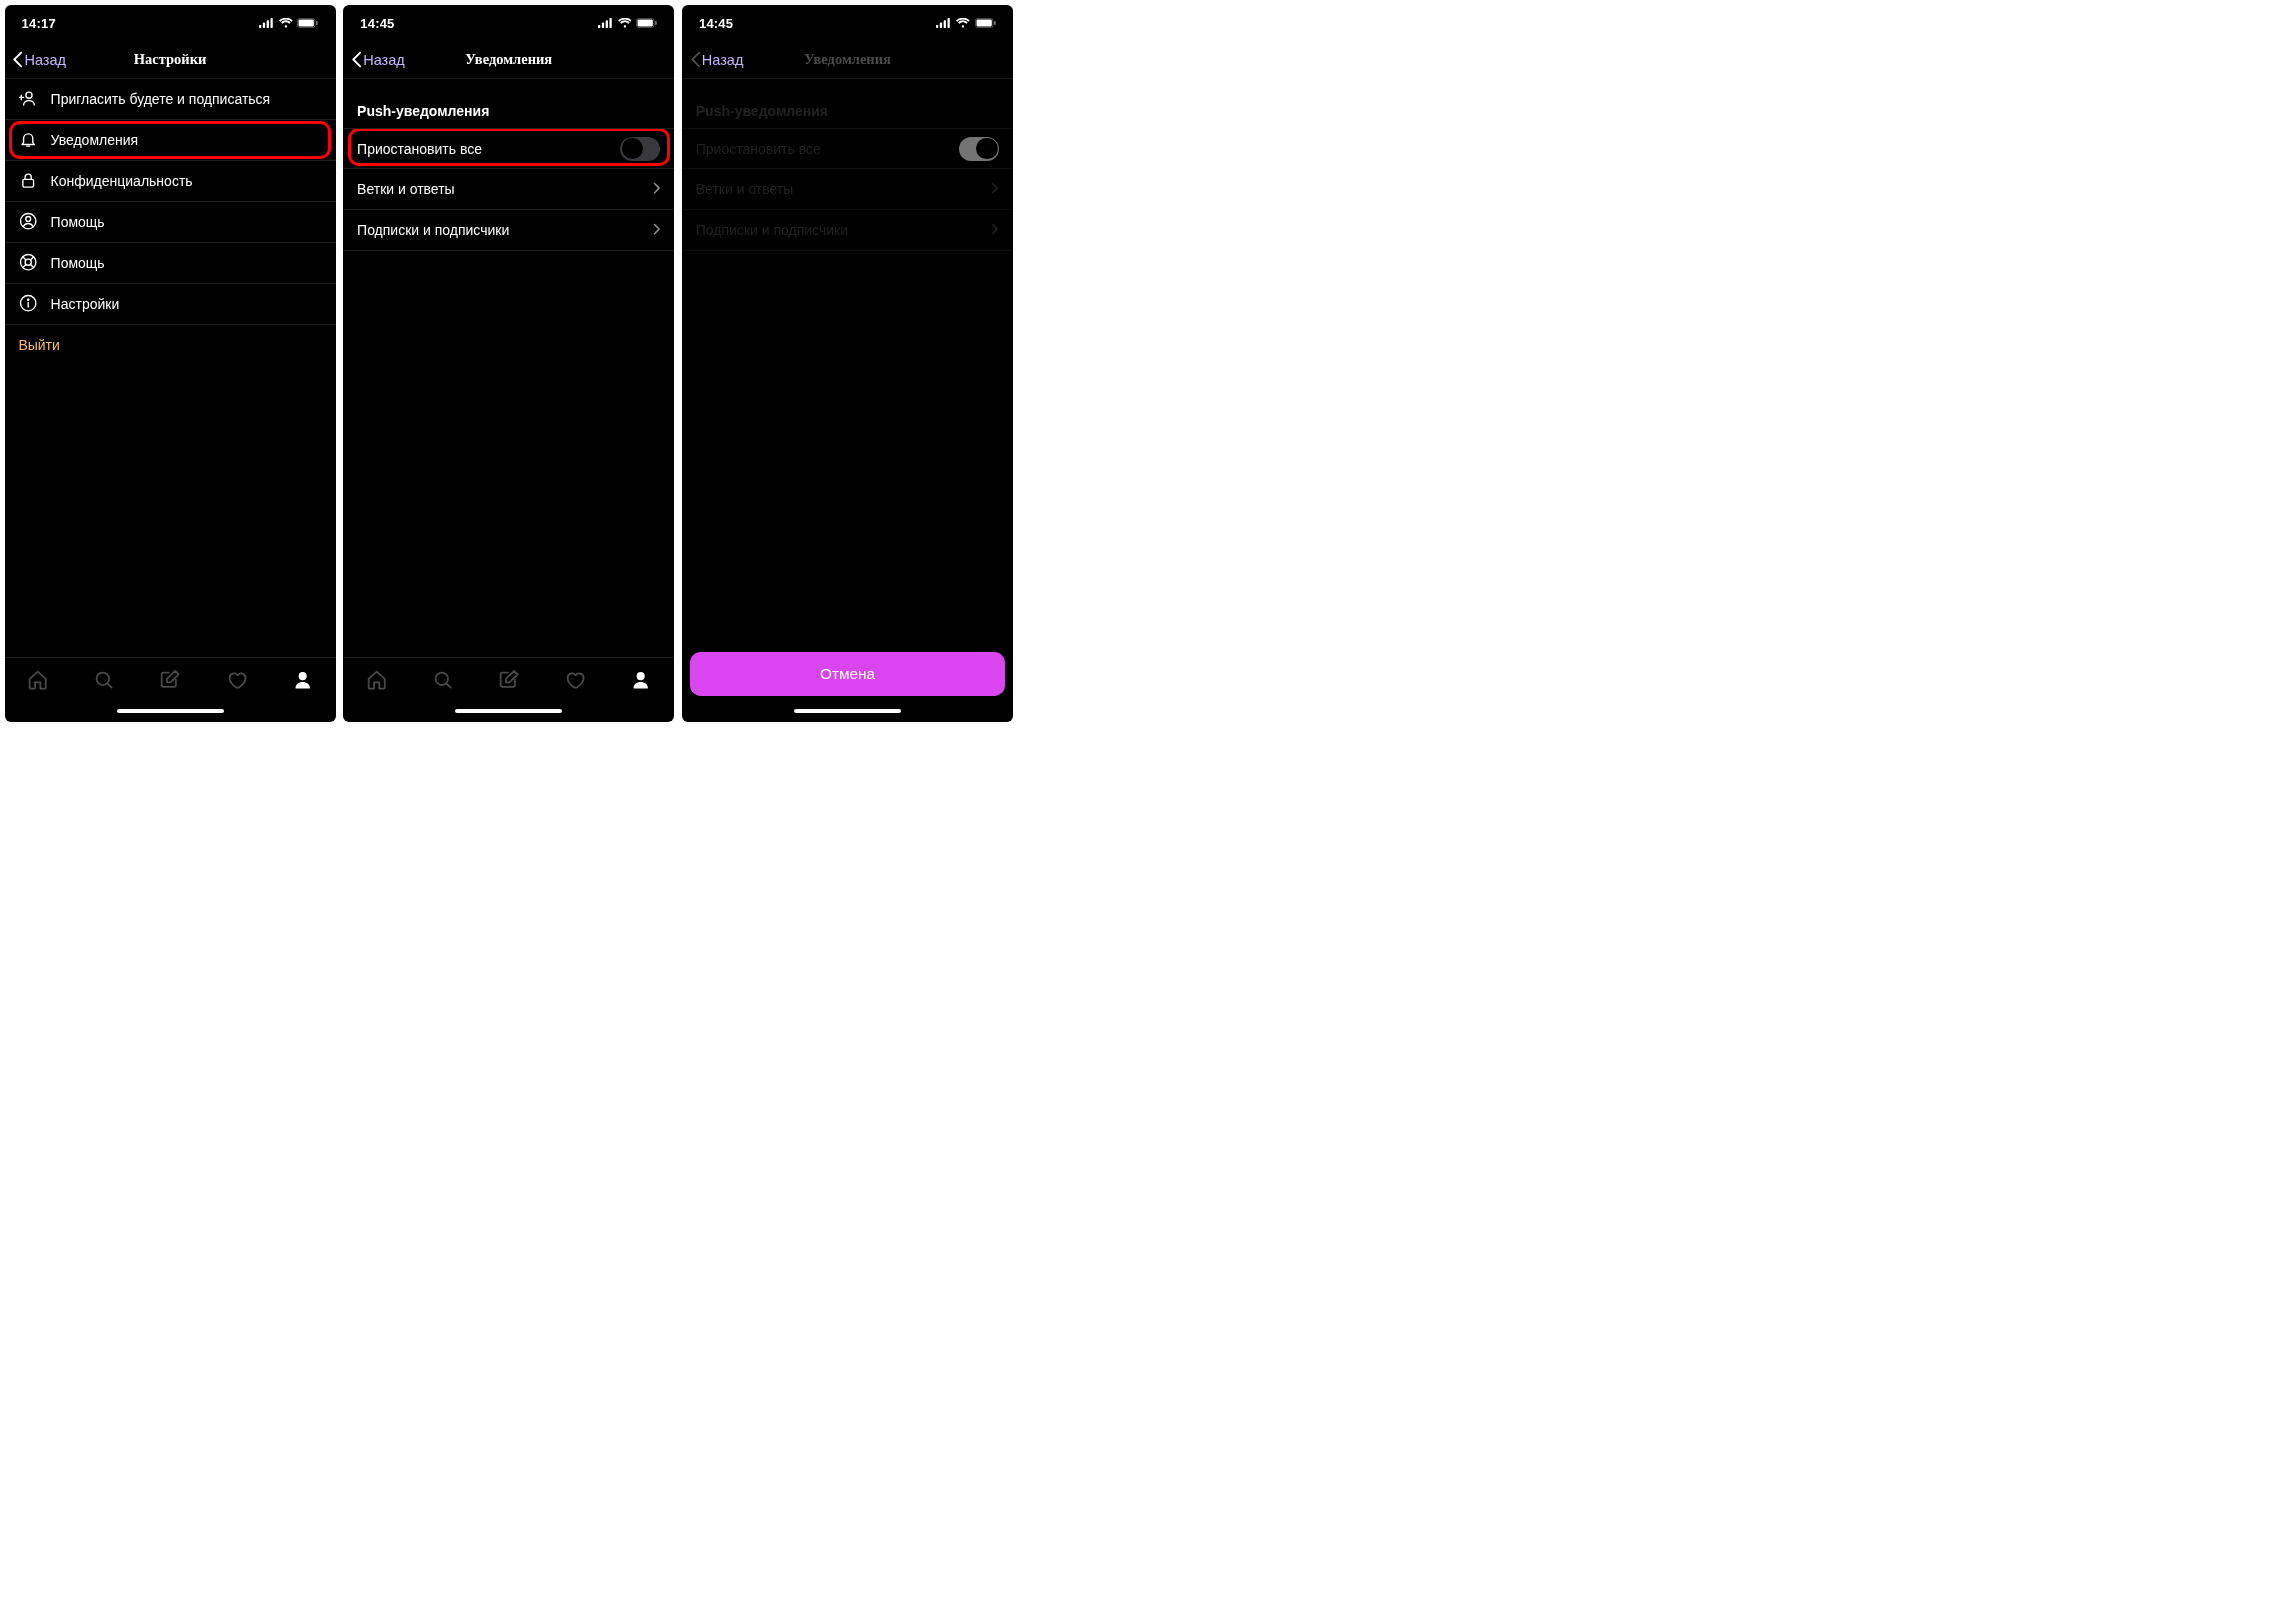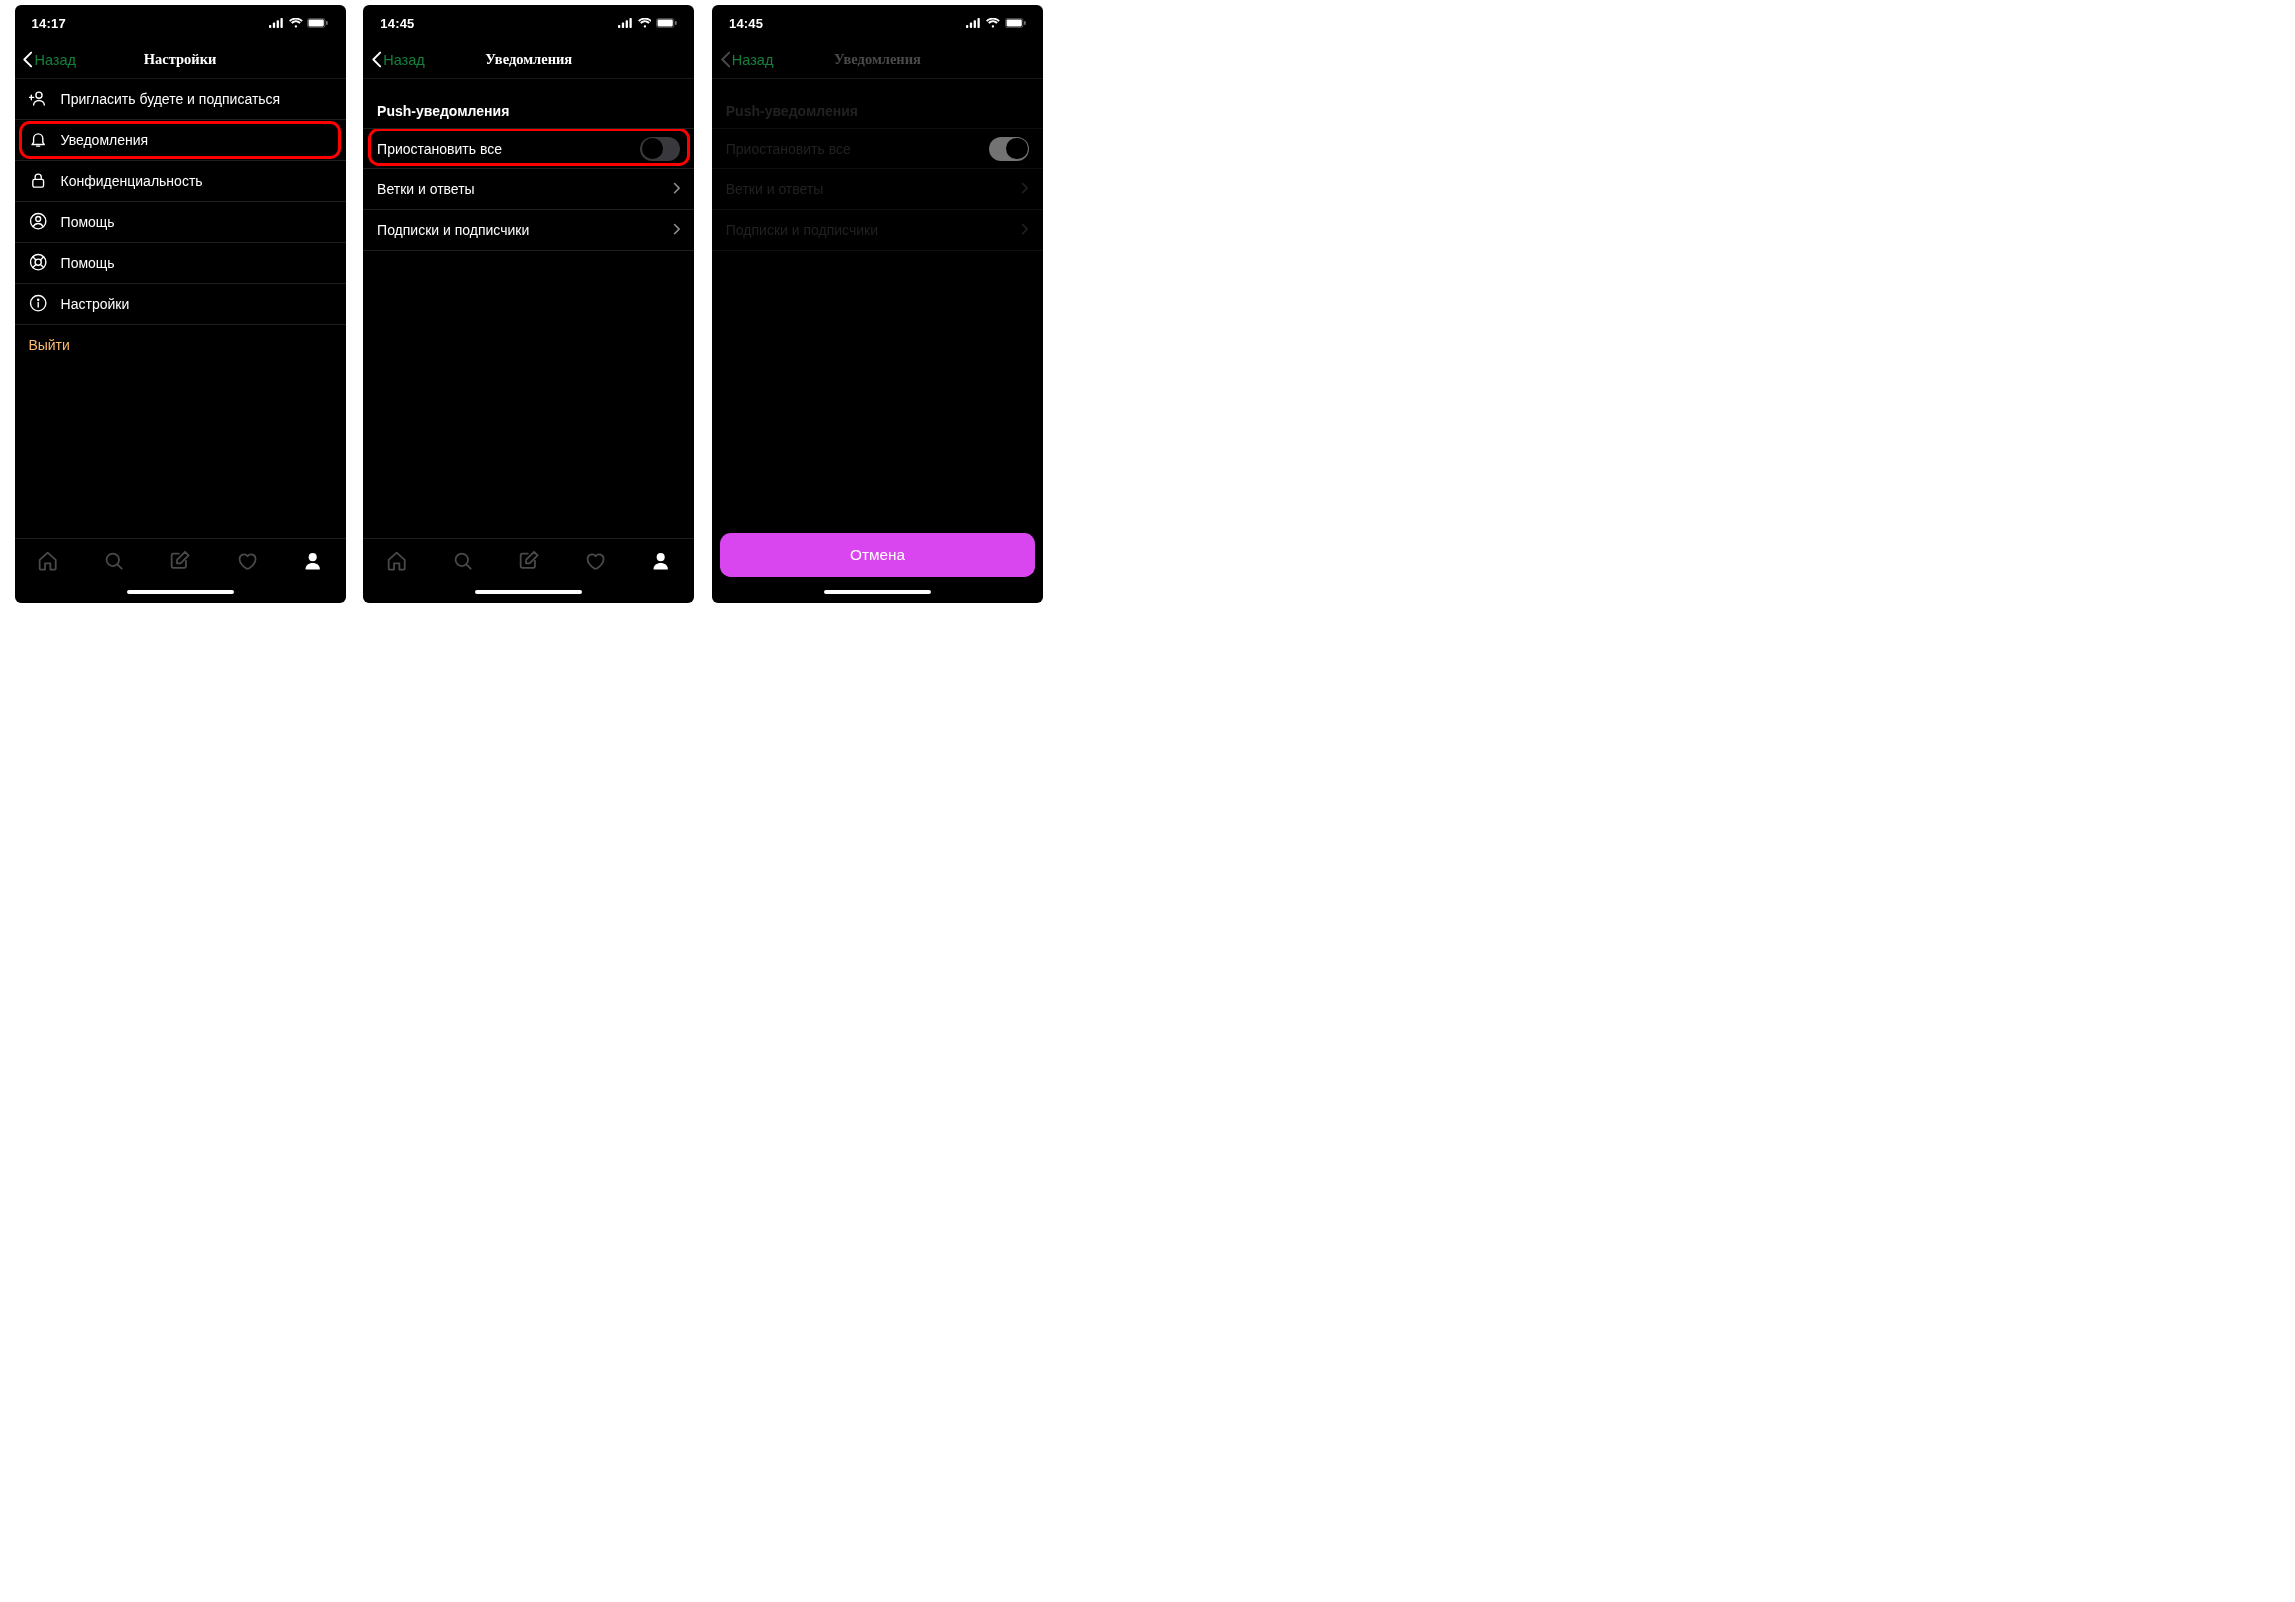--- a/index.html
+++ b/index.html
@@ -5,30 +5,29 @@
   * { margin: 0; padding: 0; box-sizing: border-box; }
   body {
     background: #fff;
     font-family: -apple-system, "SF Pro Text", "Helvetica Neue", Arial, sans-serif;
     display: flex;
     gap: 7.7px;
     padding: 4.6px;
   }
   .phone {
     width: 331px;
-    height: 598px;
+    height: 717px;
     background: #000;
     color: #fff;
     border-radius: 6.1px;
     display: flex;
     flex-direction: column;
     overflow: hidden;
     position: relative;
     flex-shrink: 0;
-    margin-left: 10px;
   }
   .status-bar {
     height: 37px;
     display: flex;
     align-items: center;
     justify-content: space-between;
     padding: 0 17px;
     font-size: 13px;
     font-weight: 600;
     letter-spacing: 0.2px;
@@ -44,21 +43,21 @@
     display: flex;
     align-items: center;
     position: relative;
     padding: 0 7.7px;
     border-bottom: 0.8px solid #1a1a1a;
   }
   .nav .back {
     display: flex;
     align-items: center;
     font-size: 14.5px;
-    color: #15803d;
+    color: #c4b5fd;
     font-weight: 400;
     gap: 1.5px;
   }
   .nav .title {
     position: absolute;
     left: 0; right: 0;
     text-align: center;
     pointer-events: none;
     font-size: 14.5px;
     font-weight: 600;

